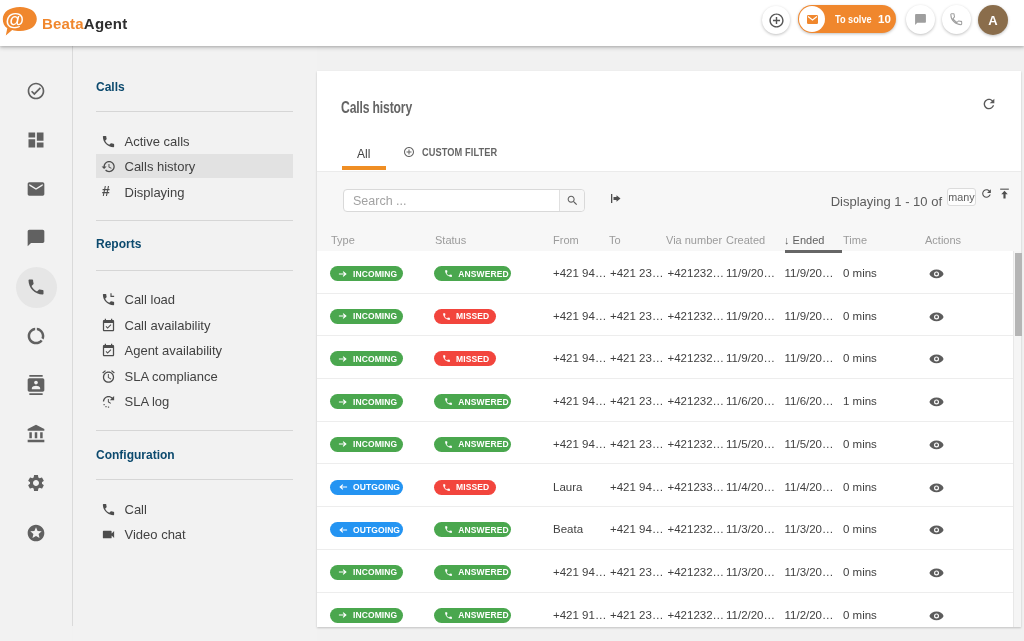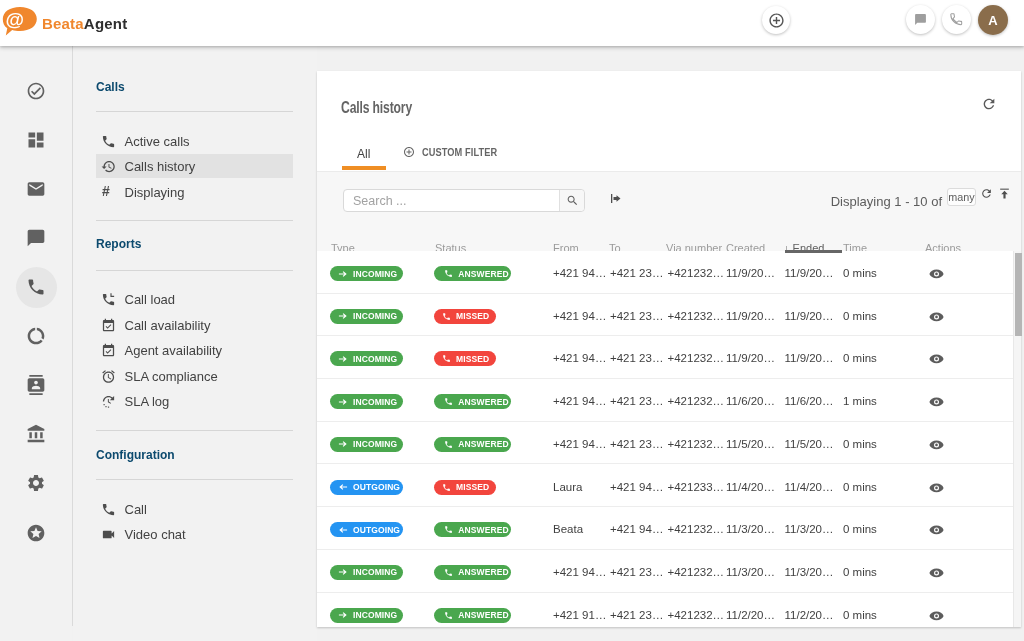--- a/index.html
+++ b/index.html
@@ -58,21 +58,21 @@
 #searchbox .mag { position:absolute; right:5px; top:4px; }
 #searchbox .btn { position:absolute; right:0; top:0; width:24px; height:21px; background:#f7f7f7; border-radius:0 4px 4px 0; }
 #skipicon { position:absolute; left:293px; top:21px; }
 #displaying { position:absolute; left:0; top:21.5px; width:625px; text-align:right; font-size:13px; color:#5c5c5c; }
 #manybox { position:absolute; left:630px; top:16px; width:29px; height:18px; border:1px solid #dcdcdc; border-radius:3px; background:#fdfdfd;
   font-size:10.8px; color:#5c5c5c; text-align:center; line-height:16px; }
 #tb-refresh { position:absolute; left:663px; top:15px; }
 #tb-pin { position:absolute; left:681px; top:15px; }
 
 
-.th { position:absolute; top:62px; font-size:11px; color:#9b9b9b;margin-top:8px; }
+.th { position:absolute; top:62px; font-size:11px; color:#9b9b9b; }
 #th-ended { color:#5f5f5f; }
 #sortline { position:absolute; left:467.5px; top:179px; width:57px; height:2.5px; background:#666; z-index:6; }
 
 
 #rows { position:absolute; left:0; top:180px; width:696px; height:376px; background:#fff; overflow:hidden;padding-left:48px; }
 .row { position:absolute; left:0; width:696px; height:42.7px; border-bottom:1px solid #ededed; background:#fff; }
 .pill { position:absolute; top:15px; height:15px; border-radius:8px; color:#fff; font-size:8.5px; font-weight:bold;
   display:flex; align-items:center; letter-spacing:0.1px; }
 .p-in { left:13px; width:73px; background:#4aa74e; }
 .p-out { left:13px; width:73px; background:#2494f2; }
@@ -97,20 +97,30 @@
     <text x="4.5" y="20" font-size="19" font-weight="bold" fill="#fff" font-family="Liberation Sans">@</text>
   </svg>
   <div id="brand"><span class="lv">Beata</span><span>Agent</span></div>
 
   <div class="circbtn" id="btn-plus">
     <svg width="17" height="17" viewBox="0 0 24 24" fill="#555">
       <path d="M12 2C6.48 2 2 6.48 2 12s4.48 10 10 10 10-4.48 10-10S17.52 2 12 2zm0 18c-4.41 0-8-3.59-8-8s3.59-8 8-8 8 3.59 8 8-3.59 8-8 8zm1-13h-2v4H7v2h4v4h2v-4h4v-2h-4V7z"></path>
     </svg>
   </div>
 
+  <div id="tosolve">
+    <div class="env">
+      <svg width="11" height="9" viewBox="0 0 11 9">
+        <rect x="0" y="0" width="11" height="9" rx="1.2" fill="#f0872d"></rect>
+        <path d="M1 1.5 L5.5 5 L10 1.5" stroke="#fff" stroke-width="1.1" fill="none"></path>
+      </svg>
+    </div>
+    <div class="txt">To solve</div>
+    <div class="num">10</div>
+  </div>
 
   <div class="circbtn" id="btn-chat">
     <svg width="13" height="13" viewBox="0 0 24 24" fill="#9e9e9e">
       <path d="M20 2H4c-1.1 0-2 .9-2 2v18l4-4h14c1.1 0 2-.9 2-2V4c0-1.1-.9-2-2-2z"></path>
     </svg>
   </div>
   <div class="circbtn" id="btn-phone">
     <svg width="14.5" height="14.5" viewBox="0 0 24 24" fill="none" stroke="#9e9e9e" stroke-width="1.7" stroke-linejoin="round">
       <path d="M6.62 10.79c1.44 2.83 3.76 5.14 6.59 6.59l2.2-2.2c.27-.27.67-.36 1.02-.24 1.12.37 2.33.57 3.57.57.55 0 1 .45 1 1V20c0 .55-.45 1-1 1-9.39 0-17-7.61-17-17 0-.55.45-1 1-1h3.5c.55 0 1 .45 1 1 0 1.25.2 2.45.57 3.57.11.35.03.74-.25 1.02l-2.2 2.2z"></path>
     </svg>

